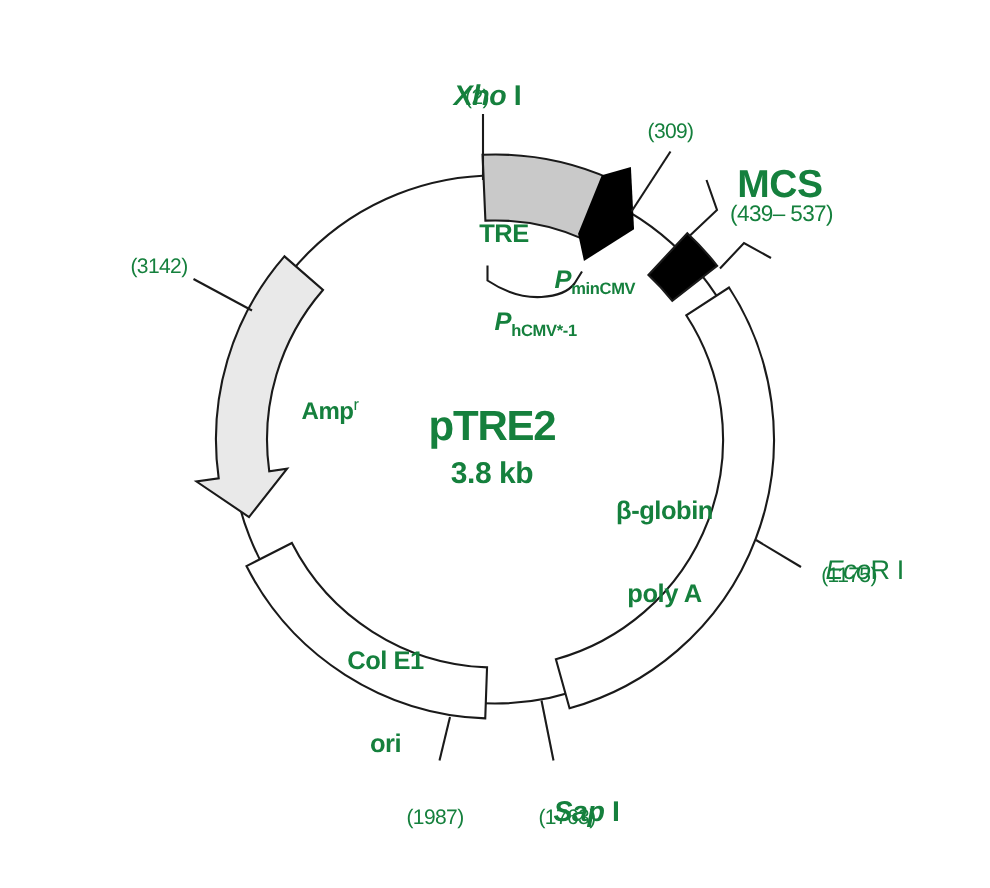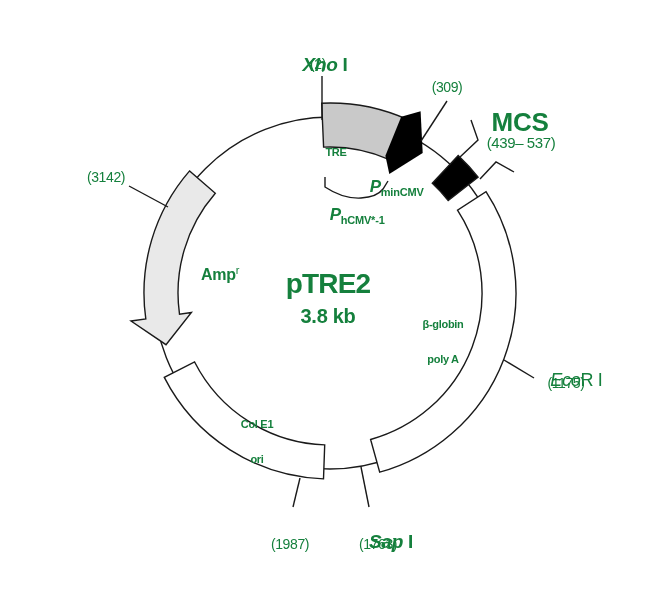--- a/index.html
+++ b/index.html
@@ -12,21 +12,21 @@
   .ln{stroke:#1a1a1a;stroke-width:1.4;fill:none;}
   .lbl{position:absolute;transform:translateX(-50%);white-space:pre;letter-spacing:-0.3px;
        line-height:1.08;text-align:center;}
   .la{transform:none;text-align:center;}
   .it{font-style:italic;}
   .b{font-weight:700;}
   .pos{font-size:14px;font-weight:400;letter-spacing:-0.4px;}
   .enz{font-size:19px;}
   .plab{font-size:17px;font-style:italic;font-weight:700;}
   .psub{font-size:11px;font-weight:700;font-style:normal;vertical-align:-4px;letter-spacing:-0.2px;}
-  .feat{font-size:11px;font-weight:700;}
+  .feat{font-size:17px;font-weight:700;}
   sup.r{font-size:11px;font-weight:400;}
 </style>
 </head>
 <body>
 
 <div id="stage">
 
   <svg width="660" height="592" viewBox="0 0 660 592">
 
     <circle cx="330" cy="293" r="176" class="thin"></circle>

